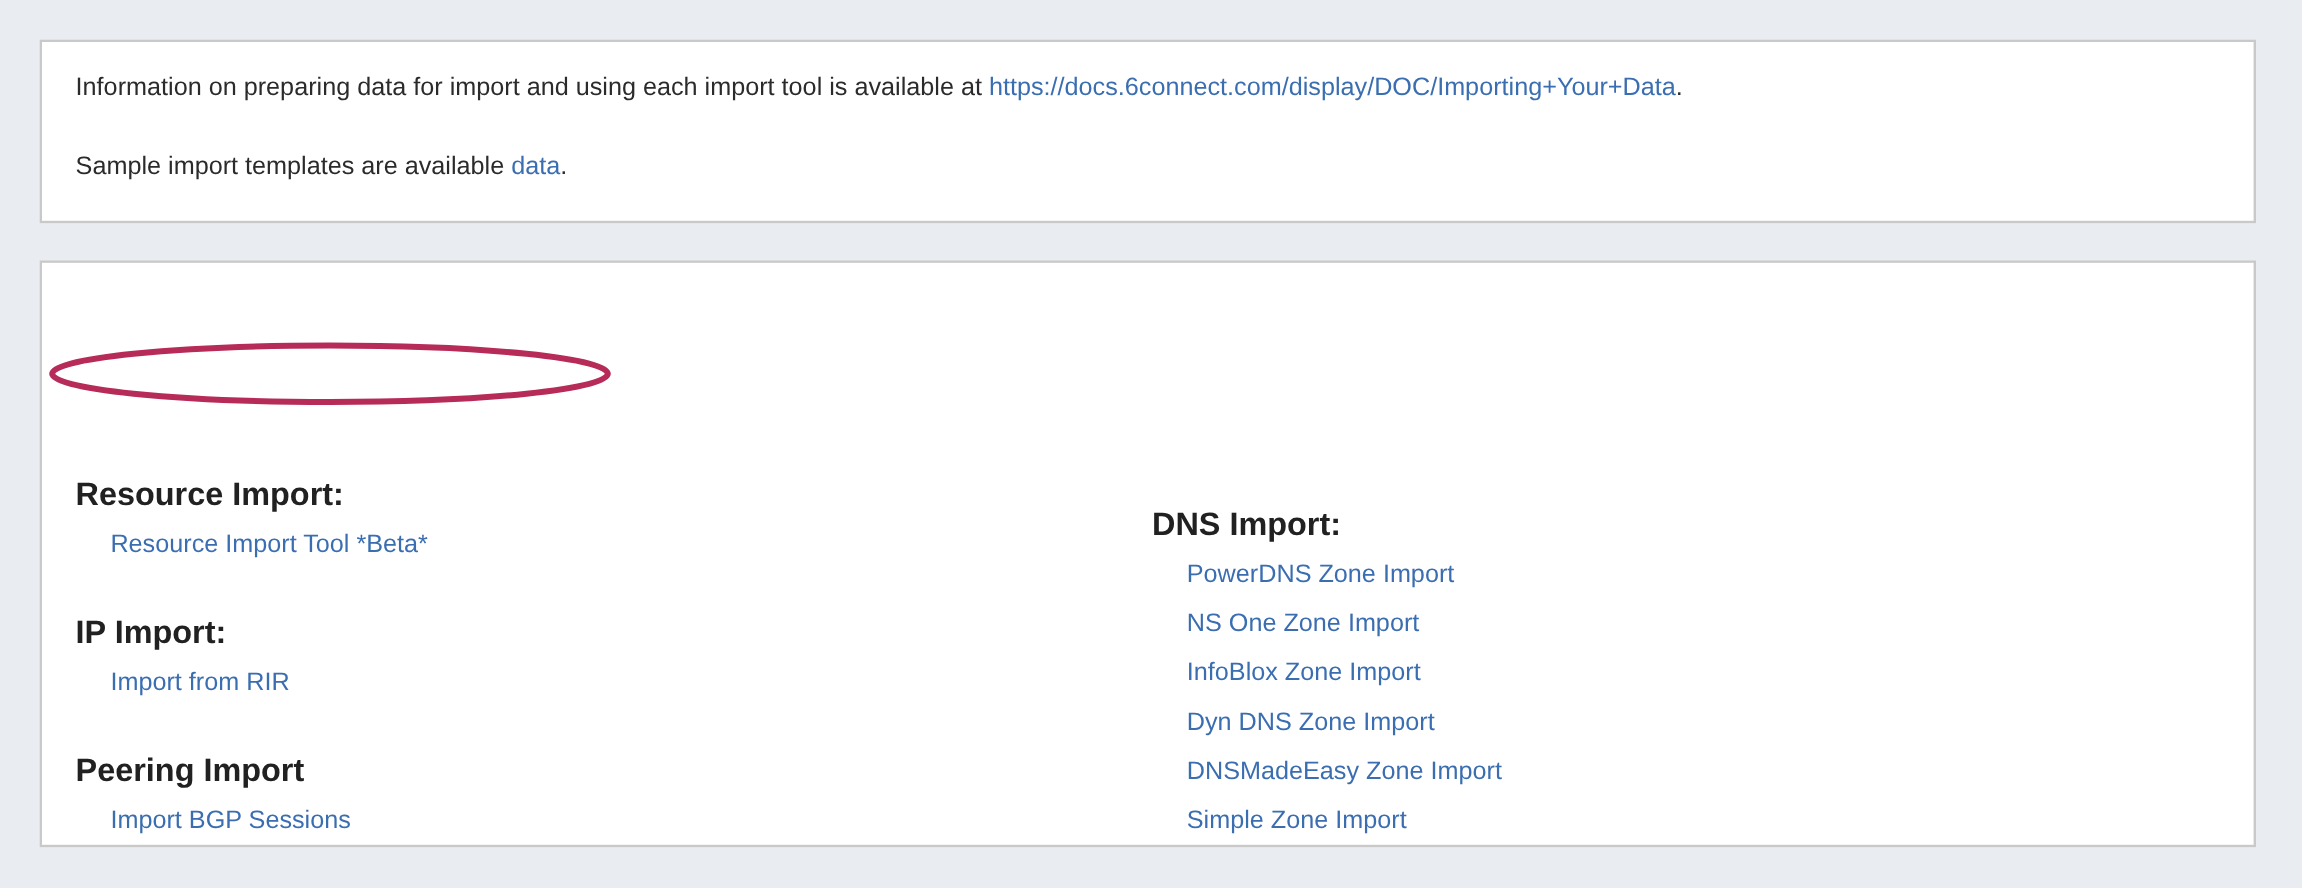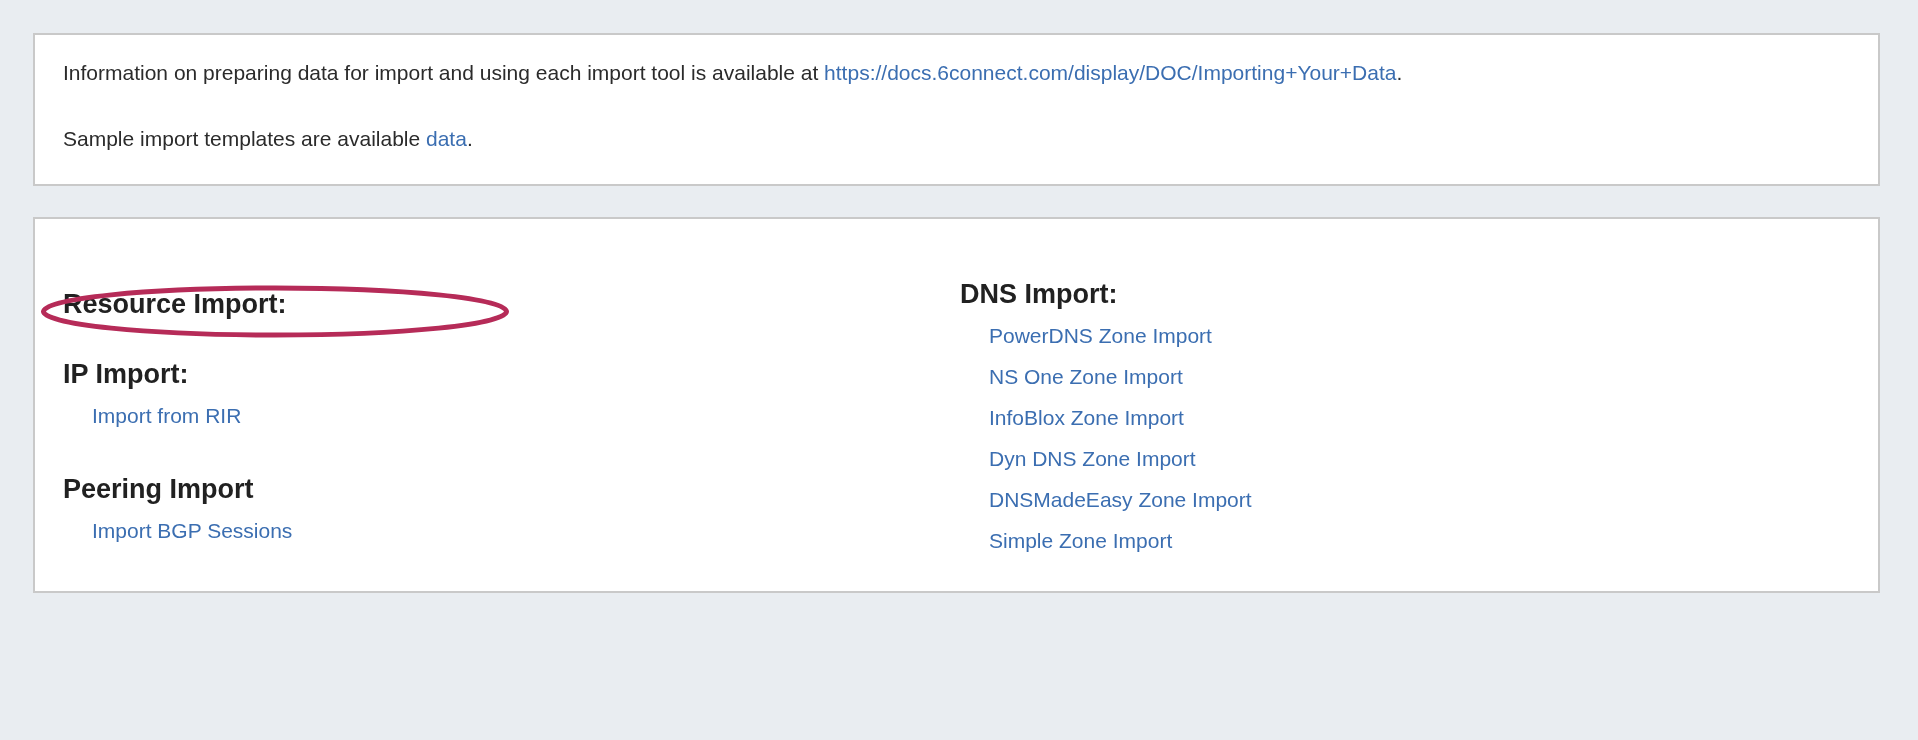--- a/index.html
+++ b/index.html
@@ -34,24 +34,24 @@
     line-height: 31px;
     color: #2b2b2b;
   }
   .link {
     color: #3b6eb1;
     text-decoration: none;
     cursor: pointer;
   }
   .import-panel {
     top: 217px;
-    height: 376px;
+    height: 489px;
     padding: 28px 0 0 0;
     display: flex;
-    align-items: center;
+    align-items: flex-end;
   }
   .col-left {
     flex: 0 0 925px;
     box-sizing: border-box;
     padding-left: 28px;
   }
   .col-right {
     flex: 1;
   }
   .section h3 {
@@ -91,20 +91,21 @@
   <p><span>Information on preparing data for import and using each import tool is available at </span><a class="link">https://docs.6connect.com/display/DOC/Importing+Your+Data</a><span>.</span></p>
   <p><span>Sample import templates are available </span><a class="link">data</a><span>.</span></p>
 </section>
 
 <section class="panel import-panel">
   <div class="col-left">
 
     <div class="section">
       <h3>Resource Import:</h3>
       <ul class="link-list">
+        <li><a class="link">Resource Import Tool *Beta*</a></li>
       </ul>
     </div>
 
     <div class="section">
       <h3>IP Import:</h3>
       <ul class="link-list">
         <li><a class="link">Import from RIR</a></li>
       </ul>
     </div>
 

